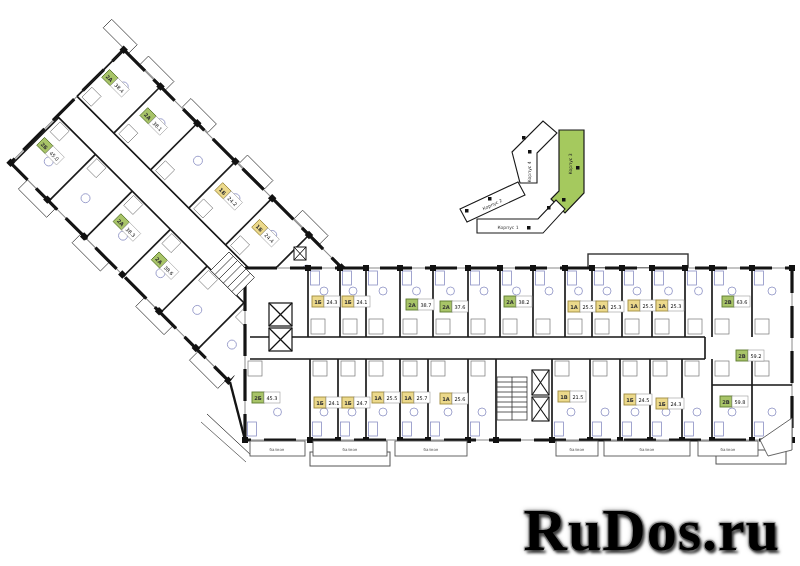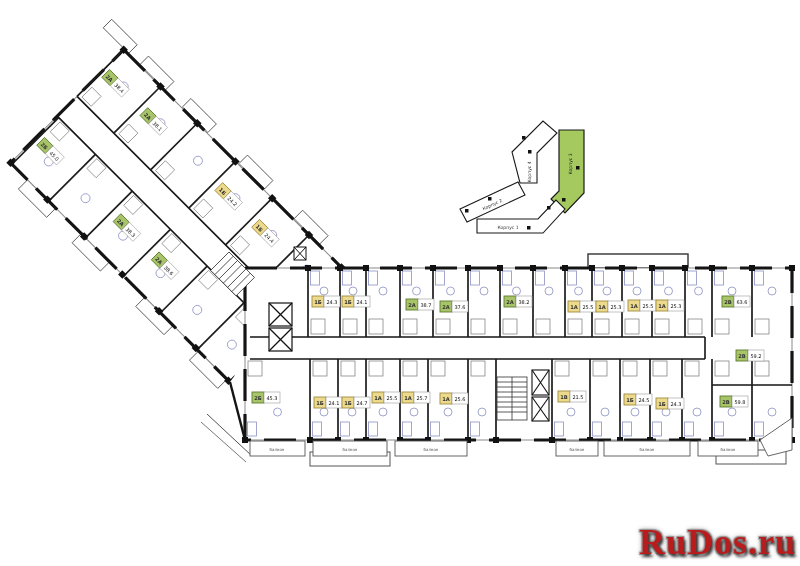--- a/index.html
+++ b/index.html
@@ -1,22 +1,22 @@
 <!DOCTYPE html>
 <html><head>
 <meta charset="utf-8">
 <style>
   html,body{margin:0;padding:0;background:#fff;}
   .stage{position:relative;width:800px;height:566px;background:#fff;overflow:hidden;
          font-family:"DejaVu Sans","Liberation Sans",sans-serif;}
   svg{display:block;}
   .watermark{
-    position:absolute;right:4px;bottom:6px;
+    position:absolute;right:20px;bottom:6px;
     font-family:"Liberation Serif","DejaVu Serif",serif;
-    font-weight:bold;font-size:36px;line-height:1;color:#b91c1c;letter-spacing:1px;
+    font-weight:bold;font-size:60px;line-height:1;color:#000000;letter-spacing:1px;
     text-shadow:2px 3px 3px #3c3c3c,-1px -1px 1px #9a9a9a,1px -1px 1px #8d8d8d,
                 -1px 1px 1px #8d8d8d,0 0 5px #777777;
     user-select:none;
   }
 </style>
 </head>
 <body>
 
 <div class="stage">
 

